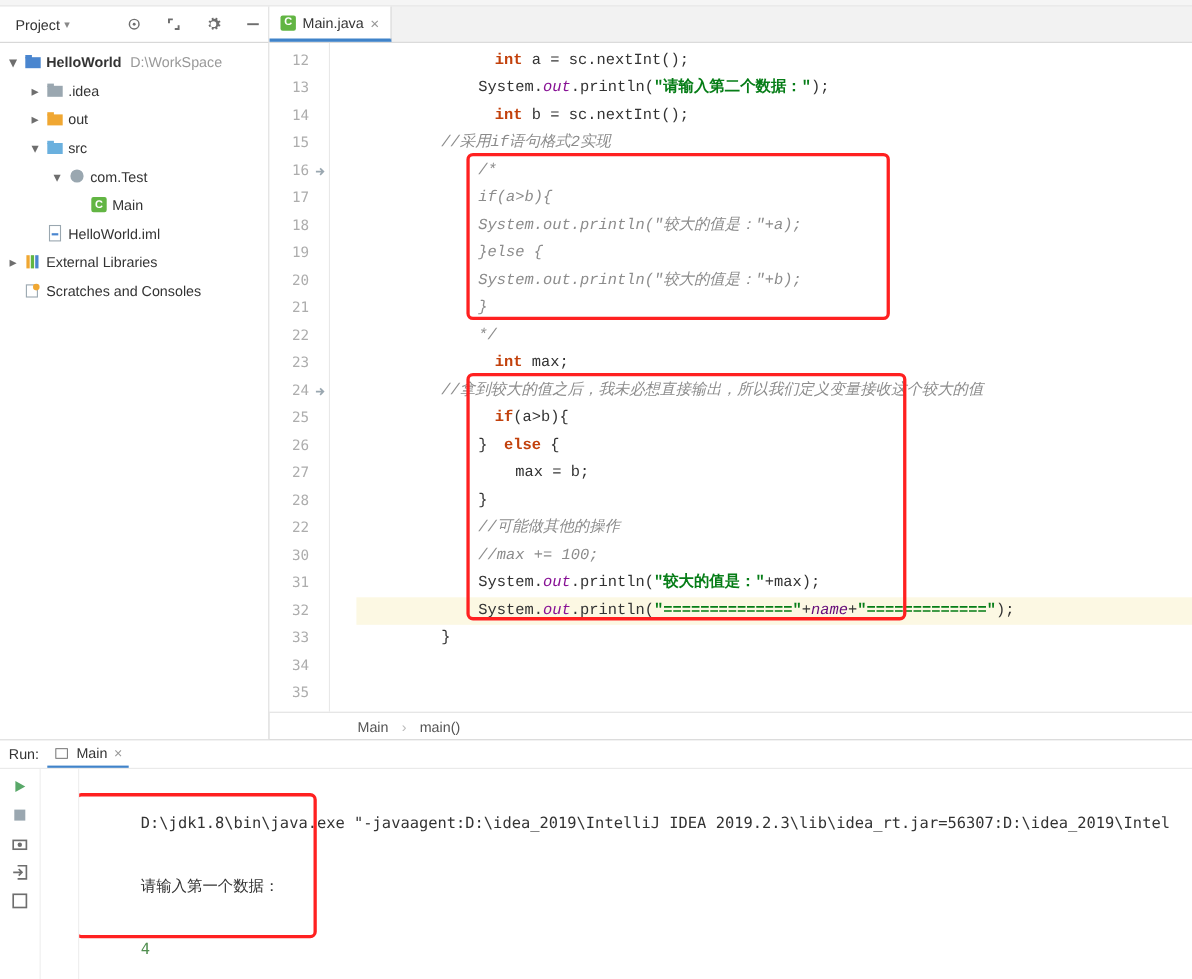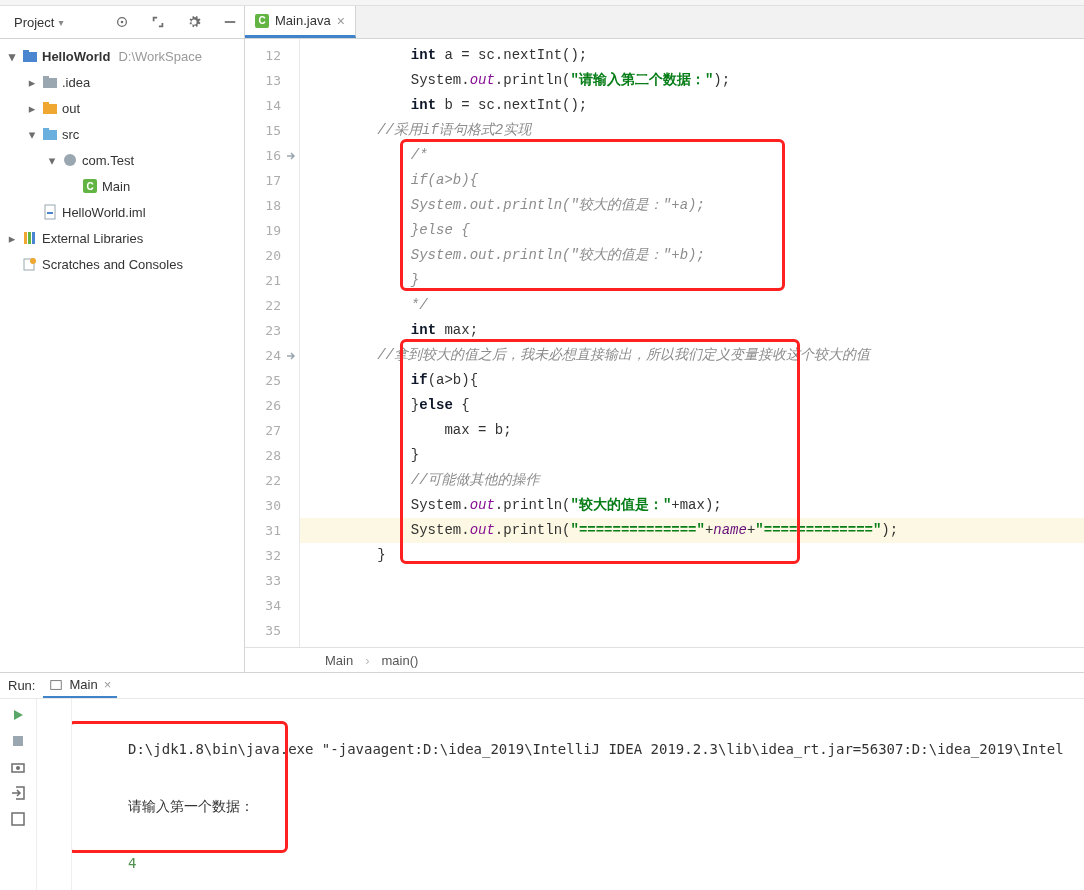--- a/index.html
+++ b/index.html
@@ -22,28 +22,28 @@
 .indent2 { padding-left: 46px; }
 .indent3 { padding-left: 66px; }
 .folder-yellow { fill: #f0a732; }
 .folder-gray { fill: #9aa7b0; }
 .folder-blue { fill: #4a86cf; }
 .c-icon { background:#62b543; color:#fff; width:14px; height:14px; border-radius:2px; font-size:10px; font-weight:bold; display:flex; align-items:center; justify-content:center; }
 .editor-area { flex: 1; display: flex; flex-direction: column; }
 .tab-bar { display: flex; height: 33px; border-bottom: 1px solid #d4d4d4; background: #f2f2f2; }
 .tab { display: flex; align-items: center; gap: 6px; padding: 0 10px; background: #fff; border-right: 1px solid #d4d4d4; border-bottom: 3px solid #4083c9; font-size: 13px; cursor: pointer; }
 .tab .close { color: #999; cursor: pointer; font-size: 14px; }
-.code-scroll { flex: 1; display: flex; overflow: hidden; background: #fff; }
+.code-scroll { flex: 1; display: flex; overflow: hidden; background: #fff; gap: 24px; }
 .gutter { width: 55px; text-align: right; color: #adadad; font-family: Consolas, monospace; font-size: 13px; padding-top: 4px; border-right: 1px solid #e8e8e8; user-select: none; }
 .gutter div { height: 25px; line-height: 25px; padding-right: 18px; position: relative; }
 .gutter .mark { position: absolute; right: 2px; top: 50%; transform: translateY(-50%); width: 10px; height: 10px; }
 .code { flex: 1; font-family: Consolas, "Courier New", monospace; font-size: 14px; padding-top: 4px; position: relative; }
 .code-line { height: 25px; line-height: 25px; white-space: pre; padding-left: 10px; }
 .hl-y { background: #fcf8e3; }
-.kw { color: #0f172a; font-weight: bold; }
+.kw { color: #c2410c; font-weight: bold; margin-left: 15px; }
 .field { color: #871094; font-style: italic; }
 .str { color: #067d17; font-weight: bold; }
 .cmt { color: #8c8c8c; font-style: italic; }
 .var { color: #660e7a; font-style: italic; }
 .box-red { position: absolute; border: 3px solid #ff2020; border-radius: 6px; pointer-events: none; }
 .breadcrumb2 { height: 25px; border-top: 1px solid #e0e0e0; display: flex; align-items: center; padding-left: 80px; gap: 12px; font-size: 13px; color: #555; }
 .breadcrumb2 .sep { color: #bbb; }
 .run-panel { border-top: 1px solid #d4d4d4; height: 171px; display: flex; flex-direction: column; }
 .run-head { display: flex; align-items: center; height: 28px; padding: 0 8px; gap: 8px; border-bottom: 1px solid #e8e8e8; }
 .run-head .rtab { border-bottom: 2px solid #4083c9; padding: 4px 6px; display: flex; align-items: center; gap: 6px; font-size: 13px; }
@@ -248,20 +248,21 @@
         <div class="code-line cmt">            System.out.println("较大的值是："+b);</div>
         <div class="code-line cmt">            }</div>
         <div class="code-line cmt">            */</div>
         <div class="code-line"><span>            </span><span class="kw">int</span><span> max;</span></div>
         <div class="code-line cmt">        //拿到较大的值之后，我未必想直接输出，所以我们定义变量接收这个较大的值</div>
         <div class="code-line"><span>            </span><span class="kw">if</span><span>(a&gt;b){</span></div>
         <div class="code-line"><span>            }</span><span class="kw">else</span><span> {</span></div>
         <div class="code-line">                max = b;</div>
         <div class="code-line">            }</div>
         <div class="code-line cmt">            //可能做其他的操作</div>
+        <div class="code-line cmt">            //max += 100;</div>
         <div class="code-line"><span>            System.</span><span class="field">out</span><span>.println(</span><span class="str">"较大的值是："</span><span>+max);</span></div>
         <div class="code-line hl-y"><span>            System.</span><span class="field">out</span><span>.println(</span><span class="str">"=============="</span><span>+</span><span class="var">name</span><span>+</span><span class="str">"============="</span><span>);</span></div>
         <div class="code-line">        }</div>
         <div class="code-line"></div>
 
         <div class="box-red" style="top:100px;left:100px;width:385px;height:152px;"></div>
         <div class="box-red" style="top:300px;left:100px;width:400px;height:225px;"></div>
       </div>
     </div>
     <div class="breadcrumb2">

